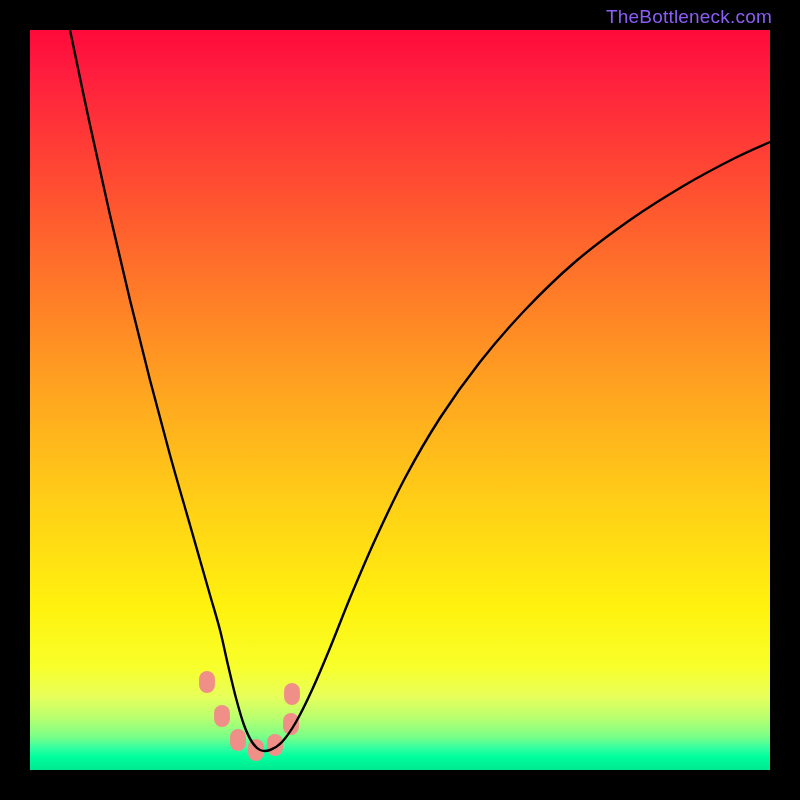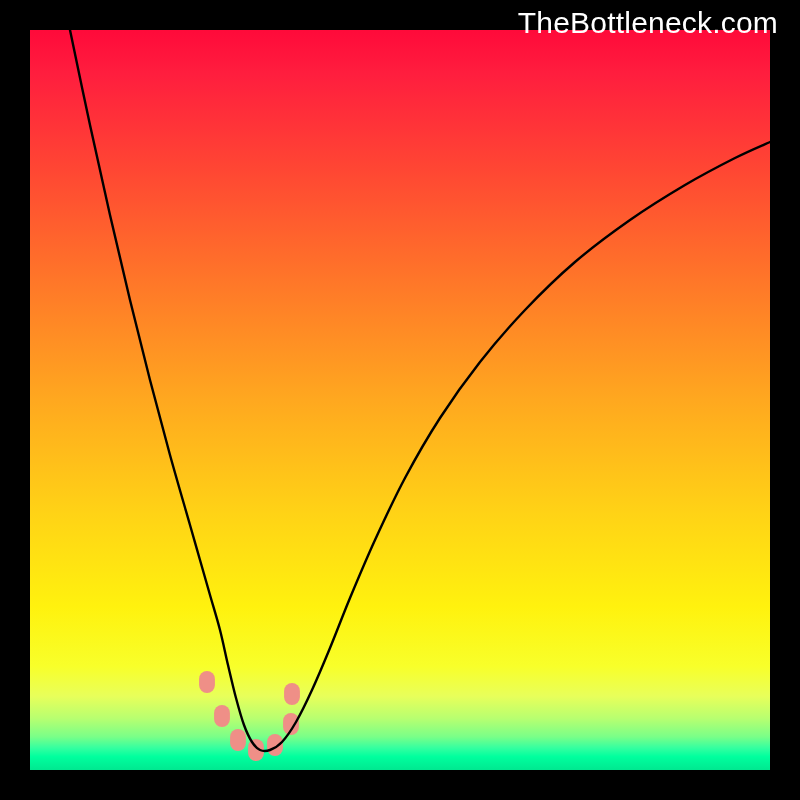--- a/index.html
+++ b/index.html
@@ -41,23 +41,23 @@
       #7aff88 95.5%,
       #35ffa0 97%,
       #00ff9e 98.2%,
       #00e890 100%
     );
   }
 
   .watermark {
     position: absolute;
     top: 6px;
-    right: 22px;
-    color: #ffffff;
-    font-size: 30px;
+    right: 28px;
+    color: #8b5cf6;
+    font-size: 19px;
     font-weight: 500;
     letter-spacing: 0.2px;
     user-select: none;
   }
 
   svg.curve-layer {
     position: absolute;
     inset: 0;
     width: 100%;
     height: 100%;

